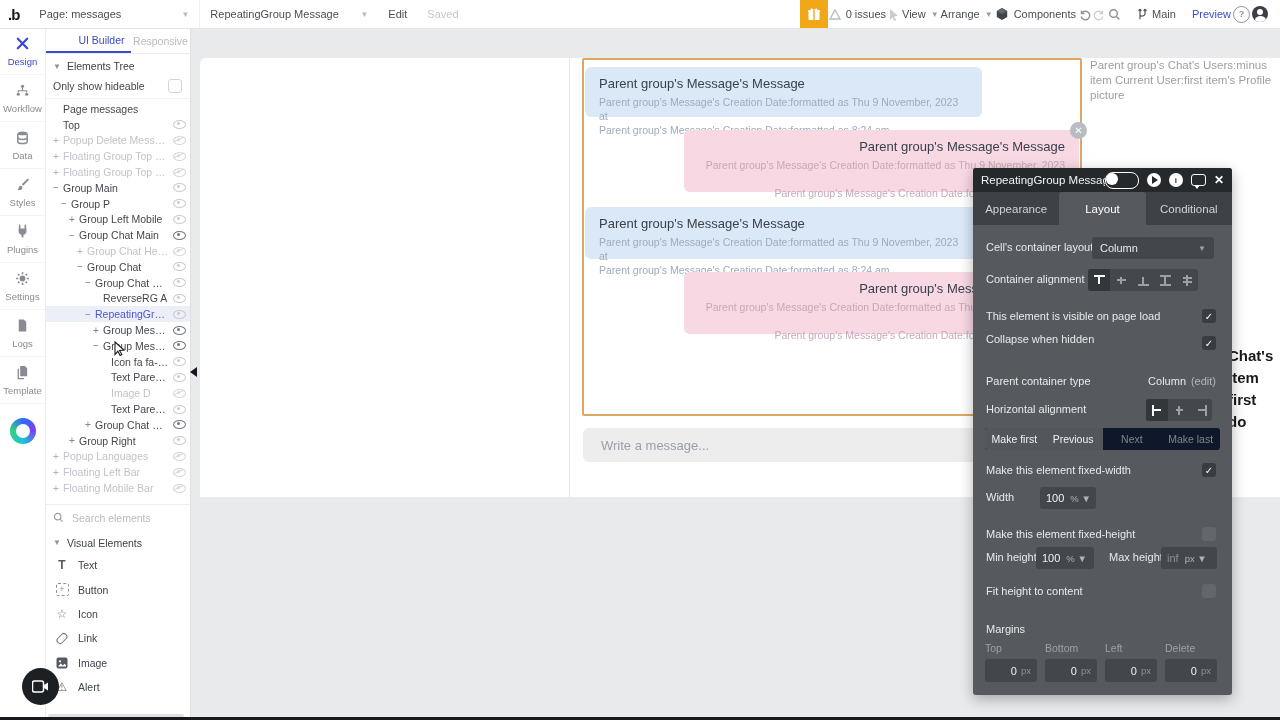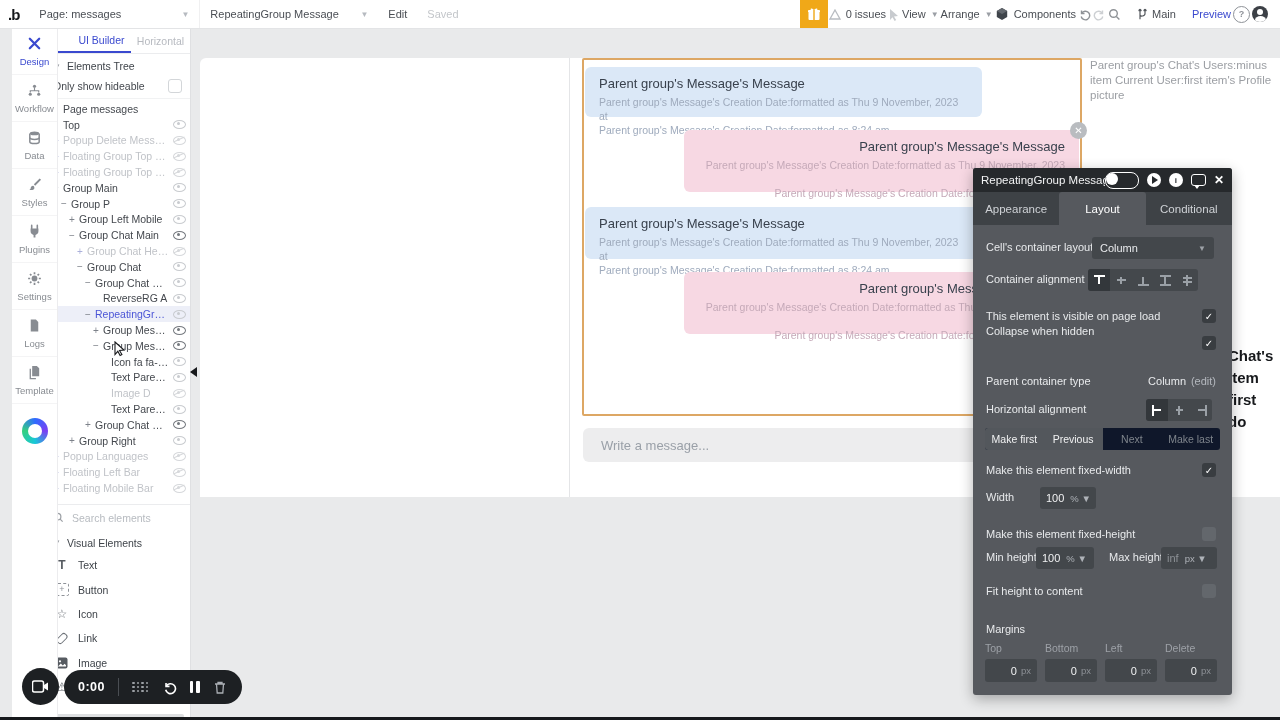--- a/index.html
+++ b/index.html
@@ -19,21 +19,21 @@
   .gift-btn{width:28px;height:28px;background:#f0a818;display:flex;align-items:center;justify-content:center;}
   .tb-item{display:flex;align-items:center;gap:5px;padding:0 1px;height:28px;cursor:pointer;white-space:nowrap;}
   .preview{color:#3a49cf;font-weight:500;}
   .icon-grey{color:#9b9fa5;}
   .circle-q{width:15px;height:15px;border:1.4px solid #8e9298;border-radius:50%;
     display:flex;align-items:center;justify-content:center;font-size:9px;color:#8e9298;font-weight:700;}
   .avatar{width:16px;height:16px;border-radius:50%;background:#3c4046;position:relative;overflow:hidden;}
   .avatar::before{content:'';position:absolute;left:5px;top:3px;width:6px;height:6px;border-radius:50%;background:#fff;}
   .avatar::after{content:'';position:absolute;left:2.5px;top:10px;width:11px;height:8px;border-radius:50%;background:#fff;}
   
-  #rail{position:absolute;left:12px;top:28px;width:45px;bottom:0;background:#fff;z-index:30;
+  #rail{position:absolute;left:0;top:28px;width:45px;bottom:0;background:#fff;z-index:30;
     border-right:1px solid #ececee;display:flex;flex-direction:column;align-items:center;}
   .rail-item{width:45px;padding:8px 0 7px;display:flex;flex-direction:column;align-items:center;gap:3px;
     color:#888c92;font-size:9.5px;cursor:pointer;border-bottom:1px solid #f4f4f5;}
   .rail-item svg{width:15px;height:15px;}
   .rail-item.active{color:#3a49cf;}
   .rail-logo{margin-top:14px;width:26px;height:26px;border-radius:50%;
     background:conic-gradient(#2f6bff,#7b3ff2,#18c7d8,#35d07f,#2f6bff);position:relative;}
   .rail-logo::after{content:'';position:absolute;inset:6px;background:#fff;border-radius:50%;}
   
   #treepanel{position:absolute;left:45px;top:28px;width:145px;bottom:0;background:#fff;z-index:25;
@@ -307,21 +307,21 @@
             <path d="M3.5 4v10.5h6" fill="none" stroke="currentColor" stroke-width="1.4"></path>
           </svg></span>
         <span>Template</span>
       </div>
       <div class="rail-logo"></div>
     </div>
 
   <div id="treepanel">
     <div class="ptabs">
       <div class="ptab active">UI Builder</div>
-      <div class="ptab">Horizontal</div>
+      <div class="ptab">Responsive</div>
     </div>
     <div class="sect-head">
       <span class="sect-caret">▼</span>
       <span>Elements Tree</span>
     </div>
     <div class="hideable-row">
       <span>Only show hideable</span>
       <span class="chk-empty"></span>
     </div>
     <div id="treelist">
@@ -586,21 +586,21 @@
             <span class="ai str"></span>
           </span>
         <span class="ab">
             <span class="ai spc"></span>
           </span>
       </div>
 
       <span class="ilabel" style="top:85px">This element is visible on page load</span>
       <span class="chk" style="left:229px;top:84px">✓</span>
 
-      <span class="ilabel" style="top:100px">Collapse when hidden</span>
+      <span class="ilabel" style="top:108px">Collapse when hidden</span>
       <span class="chk" style="left:229px;top:111px">✓</span>
 
       <span class="ilabel" style="top:150px">Parent container type</span>
       <span class="ilabel" style="left:auto;right:46px;top:150px">Column</span>
       <span class="ilabel sub" style="left:auto;right:16px;top:150px">(edit)</span>
 
       <span class="ilabel" style="top:178px">Horizontal alignment</span>
       <div class="btn-group" style="left:173px;top:174px">
         <span class="ab sel">
             <span class="hi l"></span>
@@ -679,44 +679,15 @@
         </div>
     </div>
   </div>
 
   <div id="rec-circle">
     <svg width="17" height="13" viewBox="0 0 17 13">
       <rect x="0.5" y="1" width="11" height="11" rx="2" fill="none" stroke="#fff" stroke-width="1.5"></rect>
       <path d="M12 5l4-2.5v8L12 8z" fill="#fff"></path>
     </svg>
   </div>
-  <div id="rec-pill">
-    <span class="time">0:00</span>
-    <span class="divider"></span>
-    <span class="dots">
-        <i></i>
-        <i></i>
-        <i></i>
-        <i></i>
-        <i></i>
-        <i></i>
-        <i></i>
-        <i></i>
-        <i></i>
-        <i></i>
-        <i></i>
-        <i></i>
-      </span>
-    <svg width="15" height="15" viewBox="0 0 13 13">
-      <path d="M3.5 2.5v3h3" fill="none" stroke="#fff" stroke-width="1.4"></path>
-      <path d="M3.7 5.3a4.3 4.3 0 1 1-.5 3.2" fill="none" stroke="#fff" stroke-width="1.4"></path>
-    </svg>
-    <span class="pause">
-        <i></i>
-        <i></i>
-      </span>
-    <svg width="14" height="15" viewBox="0 0 14 15">
-      <path d="M2 4h10M5 4V2.5h4V4M3.5 4l.7 9h5.6l.7-9" fill="none" stroke="#aaaeb4" stroke-width="1.3"></path>
-    </svg>
-  </div>
 
   <div id="bottom-edge"></div>
 </div>
 
 </body></html>

